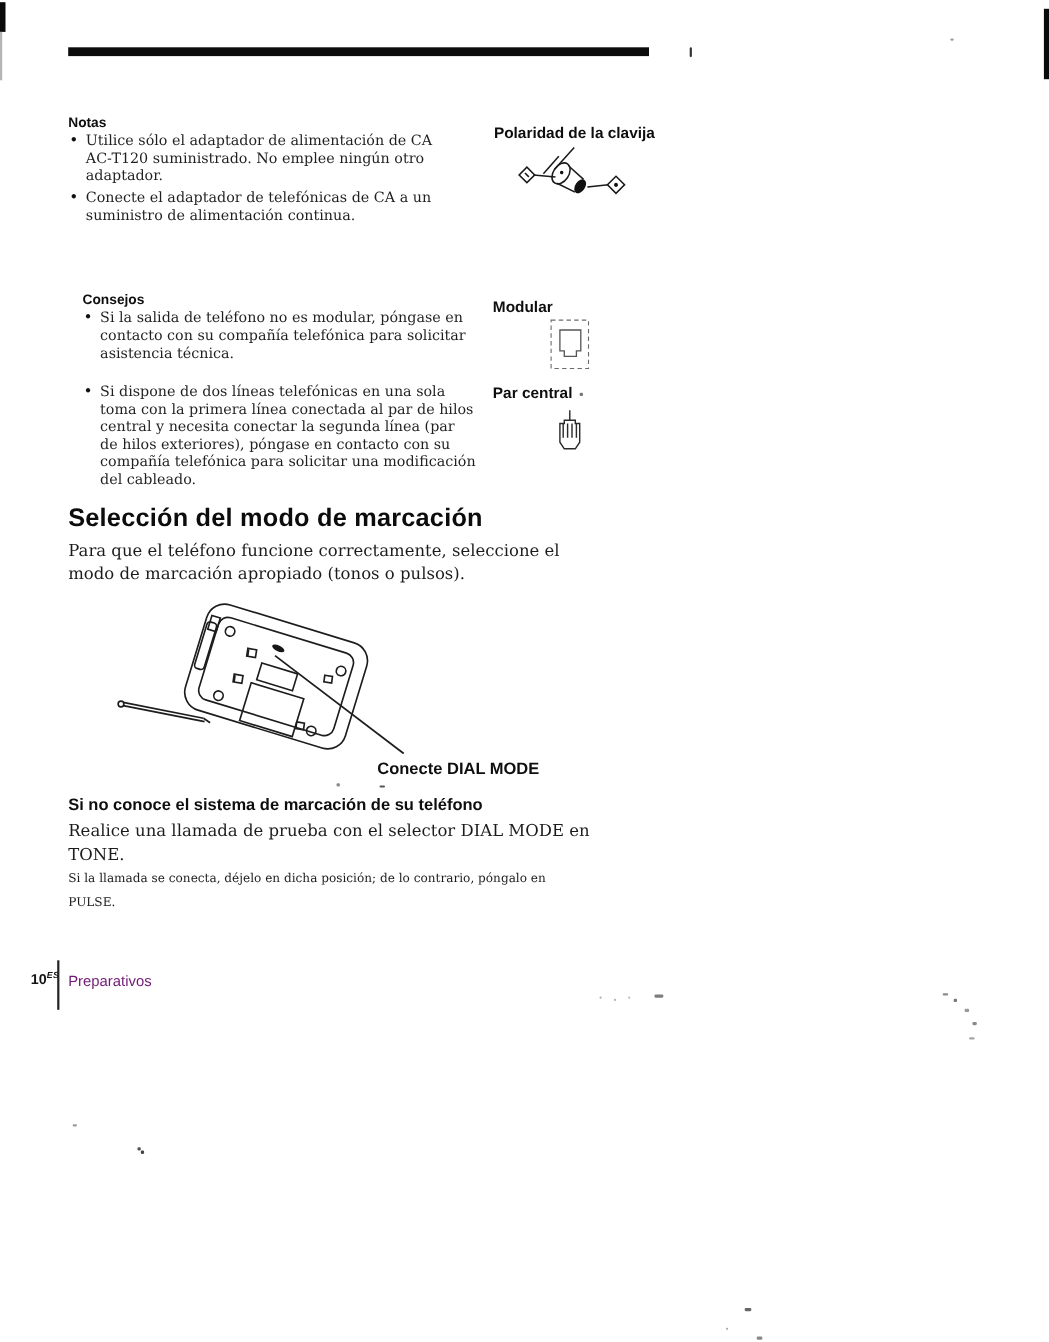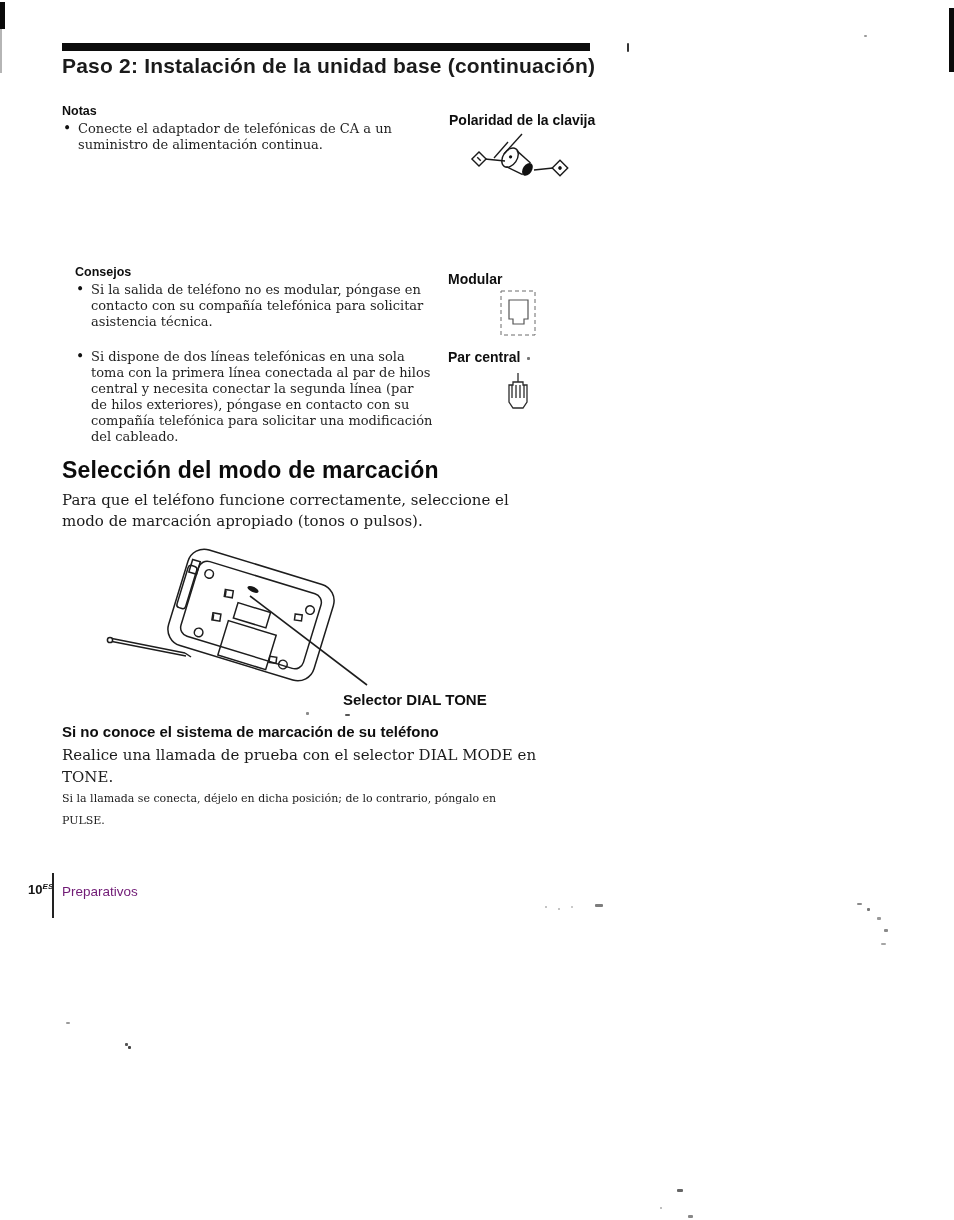--- a/index.html
+++ b/index.html
@@ -46,25 +46,25 @@
 </head>
 <body>
 
 <div class="page">
 
   <div class="abs" style="left:0;top:2px;width:5px;height:27px;background:#0a0a0a;"></div>
   <div class="abs" style="left:0;top:29px;width:2px;height:44px;background:#b5b5b5;"></div>
   <div class="abs" style="left:949px;top:8px;width:5px;height:64px;background:#0a0a0a;"></div>
 
   <div class="abs title-rule"></div>
-  <div class="abs page-title sans bold">Paso 2: Instalación de la unidad base (continuación)</div>
 
   <div class="abs" style="left:62px;top:104px;">
     <div class="sans bold note-head">Notas</div>
     <div class="bullet-list" style="margin-top:3px;">
+      <div class="bullet-item">Utilice sólo el adaptador de alimentación de CA AC-T120 suministrado.  No emplee ningún otro adaptador.</div>
       <div class="bullet-item">Conecte el adaptador de telefónicas de CA a un suministro de alimentación continua.</div>
     </div>
   </div>
 
   <div class="abs" style="left:75px;top:265px;">
     <div class="sans bold note-head">Consejos</div>
     <div class="bullet-list" style="margin-top:3px;">
       <div class="bullet-item">Si la salida de teléfono no es modular, póngase en contacto con su compañía telefónica para solicitar asistencia técnica.</div>
       <div class="bullet-item tip-gap">Si dispone de dos líneas telefónicas en una sola toma con la primera línea conectada al par de hilos central y necesita conectar la segunda línea (par de hilos exteriores), póngase en contacto con su compañía telefónica para solicitar una modificación del cableado.</div>
     </div>
@@ -163,21 +163,21 @@
           <path d="M30,34 l7,-1 l1,6 l-7,1 z"></path>
 
           <ellipse cx="-9" cy="-24" rx="6" ry="2.6" fill="#161616" stroke="none" transform="rotate(8)"></ellipse>
         </g>
 
         <line x1="155" y1="61" x2="272" y2="150" stroke-width="1.6"></line>
       </g>
     </svg>
   </div>
 
-  <div class="abs sans bold caption">Selector DIAL TONE</div>
+  <div class="abs sans bold caption">Conecte DIAL MODE</div>
 
   <div class="abs sans bold sub-head">Si no conoce el sistema de marcación de su teléfono</div>
   <div class="abs para1">Realice una llamada de prueba con el selector DIAL MODE en TONE.</div>
   <div class="abs para2">Si la llamada se conecta, déjelo en dicha posición; de lo contrario, póngalo en PULSE.</div>
 
   <div class="abs sans bold footer-num">
     <span>10</span><sup>ES</sup>
   </div>
   <div class="abs footer-rule"></div>
   <div class="abs sans footer-chapter">Preparativos</div>

